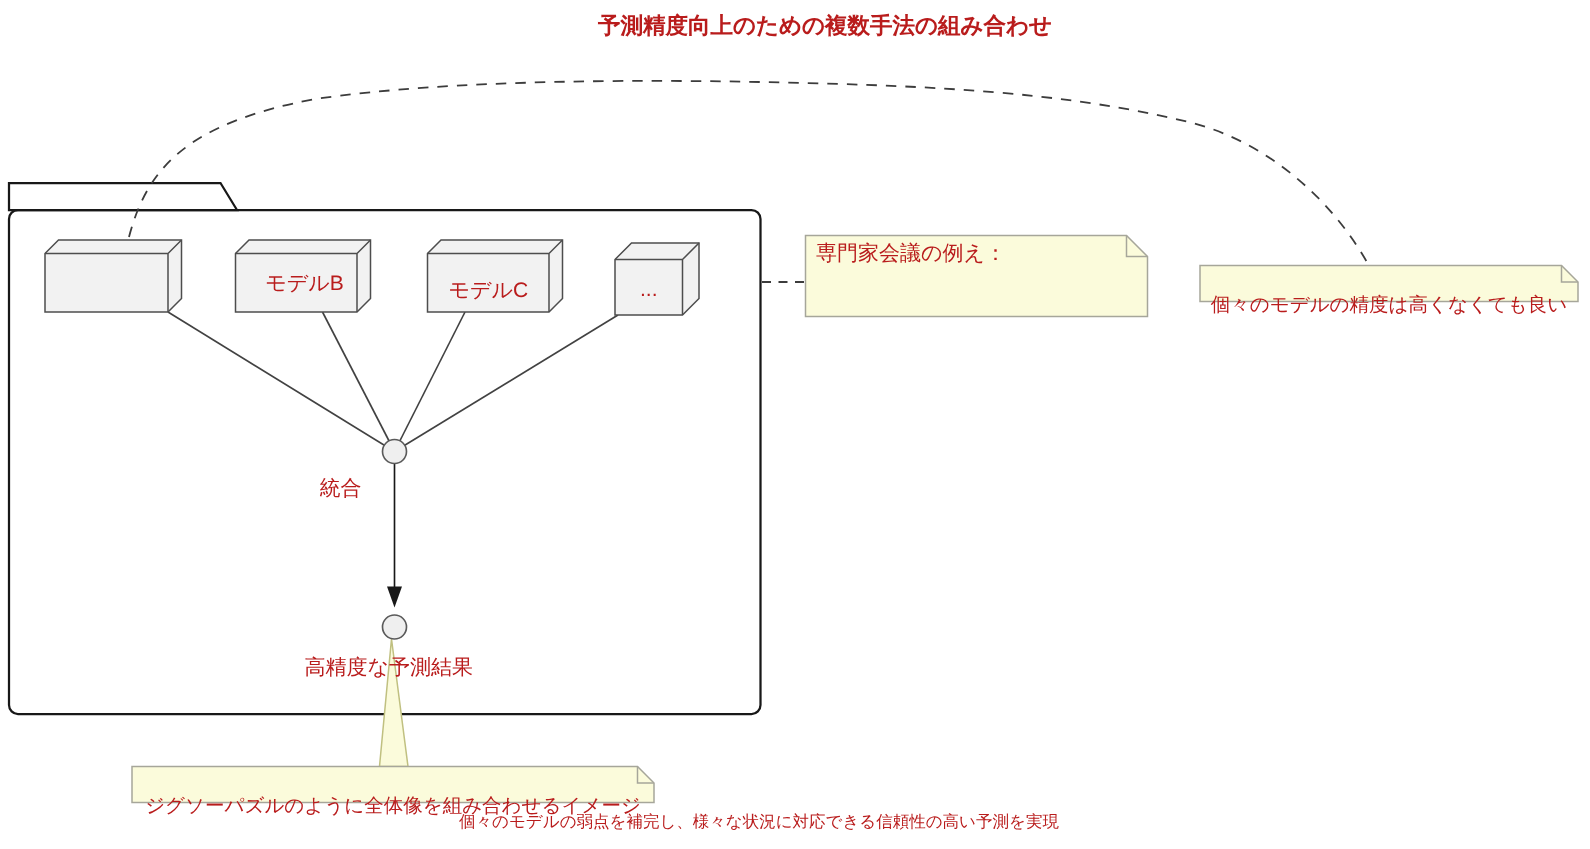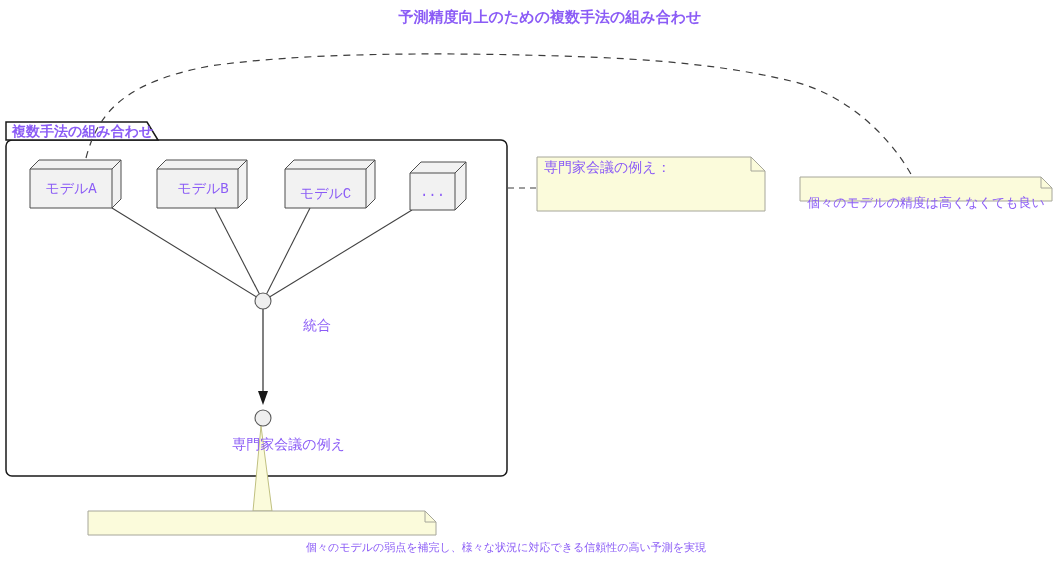--- a/index.html
+++ b/index.html
@@ -1,25 +1,25 @@
 <!DOCTYPE html>
 <html><head>
 <meta charset="utf-8">
 <style>
   html,body{margin:0;padding:0;background:#ffffff;}
   #canvas{
     position:relative;width:1060px;height:566px;background:#ffffff;overflow:hidden;
-    font-family:Liberation Mono, monospace;color:#8b5cf6;
+    font-family:Liberation Sans, sans-serif;color:#b91c1c;
   }
   #diagram-svg{position:absolute;left:0;top:0;width:1060px;height:566px;}
   .abs{position:absolute;}
   .title{font-size:15px;font-weight:bold;text-align:center;}
   .tab-label{font-size:14px;font-weight:bold;white-space:nowrap;}
   .node-label{display:flex;align-items:center;justify-content:center;font-size:14px;white-space:nowrap;}
-  .flow-label{font-size:14px;text-align:right;white-space:nowrap;margin-left:18px;}
+  .flow-label{font-size:14px;text-align:left;white-space:nowrap;}
   .note-text{font-size:14px;line-height:17.5px;white-space:nowrap;}
   .note-text-center{font-size:13px;text-align:center;white-space:nowrap;margin-top:12px;}
   .caption{font-size:11px;text-align:center;white-space:nowrap;}
 </style>
 </head>
 <body>
 
 <div id="canvas">
 
   <svg id="diagram-svg" viewBox="0 0 1060 566">
@@ -73,32 +73,31 @@
     </g>
 
     <g>
       <path d="M88,511 L425,511 L436,522 L436,535 L88,535 Z" fill="#FBFBDB" stroke="#A6A69A" stroke-width="1"></path>
       <path d="M425,511 L425,522 L436,522" fill="none" stroke="#A6A69A" stroke-width="1"></path>
     </g>
   </svg>
 
   <div class="abs title" style="left:40px;top:8px;width:1020px;">予測精度向上のための複数手法の組み合わせ</div>
 
-  <div class="abs tab-label" style="left:12px;top:123px;">複数手法の組み合わせ</div>
 
-  <div class="abs node-label" style="left:30px;top:169px;width:82px;height:39px;">モデルA</div>
   <div class="abs node-label" style="left:157px;top:169px;width:92px;height:39px;">モデルB</div>
   <div class="abs node-label" style="left:285px;top:169px;width:81px;height:50px;">モデルC</div>
   <div class="abs node-label" style="left:410px;top:173px;width:45px;height:37px;">...</div>
 
   <div class="abs flow-label" style="left:213px;top:317px;width:100px;">統合</div>
-  <div class="abs flow-label" style="left:203px;top:436px;width:124px;">専門家会議の例え</div>
+  <div class="abs flow-label" style="left:203px;top:436px;width:124px;">高精度な予測結果</div>
 
   <div class="abs note-text" style="left:544px;top:160px;">
     <div>専門家会議の例え：</div>
   </div>
 
   <div class="abs note-text-center" style="left:800px;top:182px;width:252px;">個々のモデルの精度は高くなくても良い</div>
 
+  <div class="abs note-text-center" style="left:88px;top:516px;width:348px;">ジグソーパズルのように全体像を組み合わせるイメージ</div>
 
   <div class="abs caption" style="left:246px;top:540px;width:520px;">個々のモデルの弱点を補完し、様々な状況に対応できる信頼性の高い予測を実現</div>
 
 </div>
 
 </body></html>

